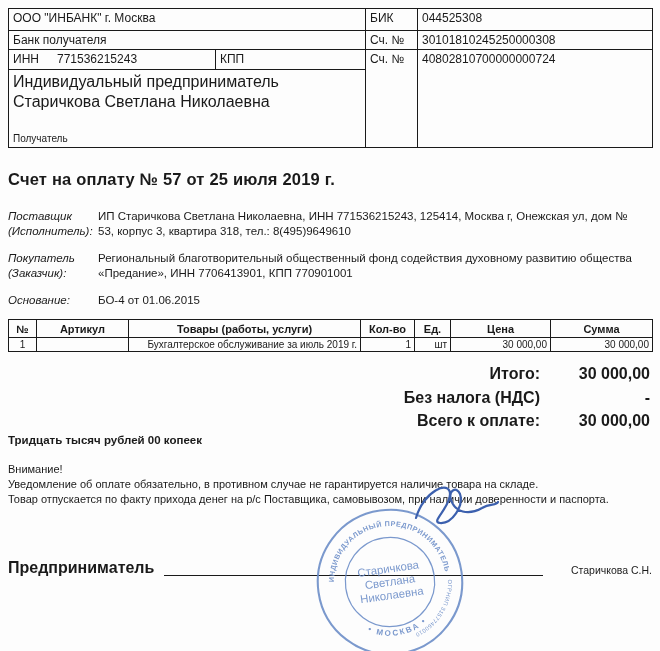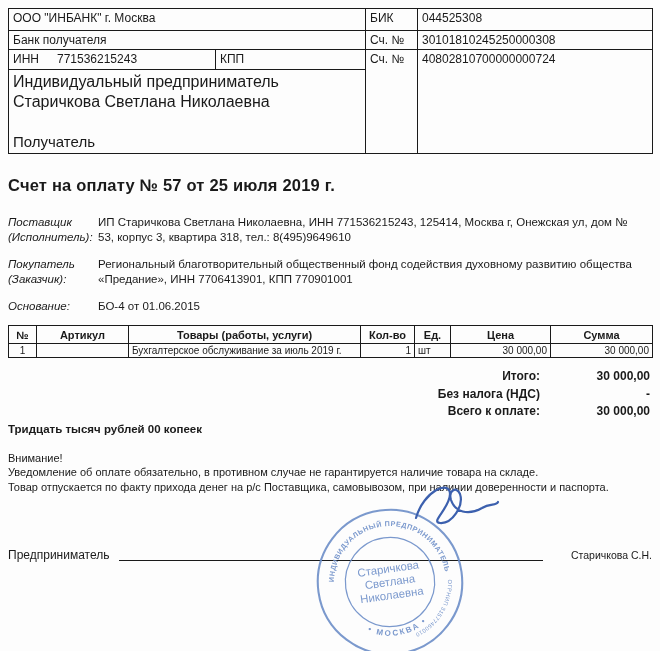--- a/index.html
+++ b/index.html
@@ -10,52 +10,52 @@
   
   table.bank { width:644px; border-collapse:collapse; table-layout:fixed; }
   table.bank td { border:1px solid #1a1a1a; padding:2px 4px; vertical-align:top; font-size:12px; line-height:1.2; }
   td.cap { font-size:9.5px; padding-top:1px; padding-bottom:2px; }
   td.lab { font-size:12px; }
   td.val { font-size:12px; }
   .bankname { height:22px; }
   .inn-gap { display:inline-block; width:18px; }
   .recipient-cell { height:58px; }
   .recipient-name { width:340px; font-size:16px; line-height:1.25; margin-bottom:21px; }
-  .recipient-cap { font-size:15px; }
+  .recipient-cap { font-size:10px; }
 
   
   .title { margin-top:22px; font-size:16.5px; font-weight:bold; letter-spacing:0.2px; }
 
   
   .info-block { margin-top:20px; }
   .info-row { display:flex; margin-bottom:12px; font-size:11.5px; line-height:1.3; }
   .info-label { width:90px; flex:0 0 90px;font-style:italic; }
   .info-value { font-weight:normal; width:540px; }
 
   
   table.items { width:644px; border-collapse:collapse; table-layout:fixed; margin-top:6px; }
   table.items th, table.items td { border:1px solid #1a1a1a; padding:1px 3px; }
   table.items th { font-size:11px; font-weight:bold; text-align:center; height:18px; }
   table.items td { font-size:10px; height:14px; }
-  .td-c { text-align:center; } .td-r { text-align:right; } .td-l { text-align:left; }
+  .td-c { text-align:center; } .td-r { text-align:right; } .td-l { text-align:right; }
 
   
   .totals { width:310px; margin:10px 2px 0 auto; }
-  .t-row { display:flex; justify-content:flex-end; font-size:12px; font-weight:bold; line-height:1.45; }
+  .t-row { display:flex; justify-content:flex-end; font-size:16px; font-weight:bold; line-height:1.45; }
   .t-label { text-align:right; }
   .t-value { width:110px; text-align:right; }
 
   
   .summary { margin-top:8px; font-size:11.5px; line-height:1.4; }
   .amount-words { font-weight:bold; font-size:11.5px; margin-top:2px; }
   .notice { margin-top:16px; font-size:11px; line-height:1.35; width:636px; }
 
   
   .sig-row { display:flex; align-items:flex-end; margin-top:52px; position:relative; }
-  .sig-role { font-weight:normal; font-size:12px;text-align:center; }
+  .sig-role { font-weight:bold; font-size:16px;text-align:center; }
   .sig-line { flex:1; border-bottom:1px solid #1a1a1a; height:14px; margin:0 28px 1px 10px; }
   .sig-name { font-size:10.5px; padding-bottom:1px; }
 
   
   .stamp { position:absolute; left:314px; top:506px; width:152px; height:152px; opacity:0.88; transform:rotate(-8deg); }
   .sc  { fill:none; stroke:#6a8cc7; stroke-width:2.2; }
   .sc2 { fill:none; stroke:#6a8cc7; stroke-width:1.3; }
   .ring   { font-family:"Liberation Sans",sans-serif; font-size:7.5px; font-weight:600; fill:#6a8cc7; letter-spacing:0.6px; }
   .ring-small { font-family:"Liberation Sans",sans-serif; font-size:6px; fill:#6a8cc7; letter-spacing:0.4px; }
   .ring-moscow { font-family:"Liberation Sans",sans-serif; font-size:8.5px; font-weight:600; fill:#6a8cc7; letter-spacing:2px; }

